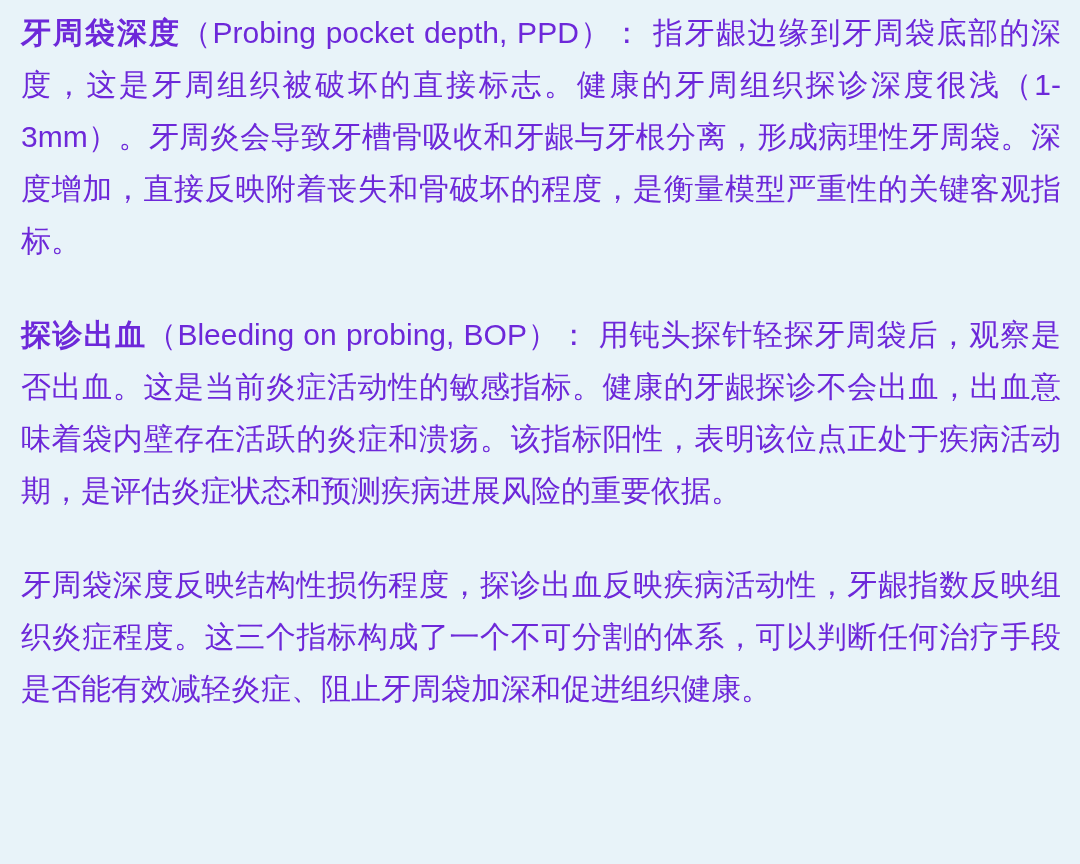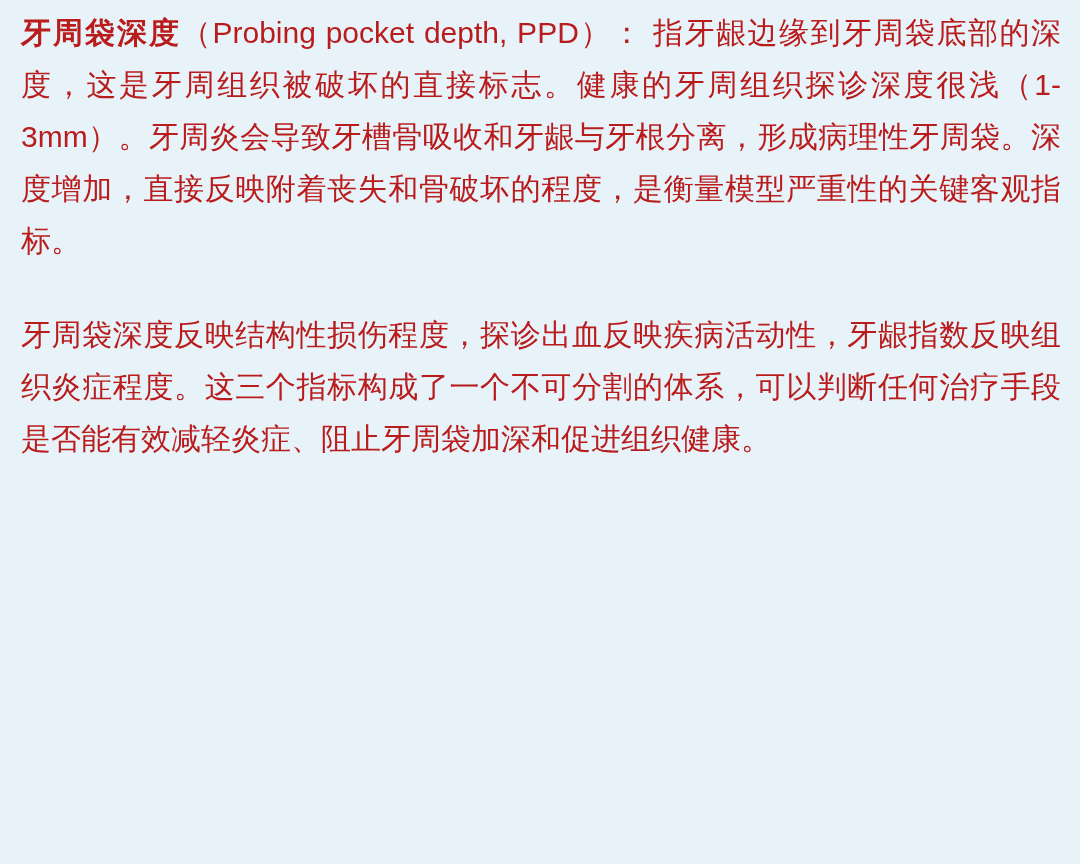--- a/index.html
+++ b/index.html
@@ -10,21 +10,21 @@
   .page {
     position: relative;
     width: 1080px;
     height: 864px;
     box-sizing: border-box;
     background: #e8f3f9;
     padding: 7px 19px 8px 21px;
     font-family: "Liberation Sans", "DejaVu Sans", sans-serif;
     font-size: 30px;
     line-height: 52px;
-    color: #b91c1c;
+    color: #6d28d9;
     text-align: justify;
     overflow: hidden;
   }
   .page p {
     margin: 0 0 42px 0;
   }
   .page p:last-child {
     margin-bottom: 0;
   }
   .term {
@@ -32,17 +32,18 @@
     letter-spacing: 0.5px;
   }
 </style>
 </head>
 <body>
 
 <div class="page">
 
   <p><span class="term">牙周袋深度</span><span>（Probing pocket depth, PPD）： 指牙龈边缘到牙周袋底部的深度，这是牙周组织被破坏的直接标志。健康的牙周组织探诊深度很浅（1-3mm）。牙周炎会导致牙槽骨吸收和牙龈与牙根分离，形成病理性牙周袋。深度增加，直接反映附着丧失和骨破坏的程度，是衡量模型严重性的关键客观指标。</span></p>
 
+  <p><span class="term">探诊出血</span><span>（Bleeding on probing, BOP）： 用钝头探针轻探牙周袋后，观察是否出血。这是当前炎症活动性的敏感指标。健康的牙龈探诊不会出血，出血意味着袋内壁存在活跃的炎症和溃疡。该指标阳性，表明该位点正处于疾病活动期，是评估炎症状态和预测疾病进展风险的重要依据。</span></p>
 
 
   <p><span>牙周袋深度反映结构性损伤程度，探诊出血反映疾病活动性，牙龈指数反映组织炎症程度。这三个指标构成了一个不可分割的体系，可以判断任何治疗手段是否能有效减轻炎症、阻止牙周袋加深和促进组织健康。</span></p>
 
 </div>
 
 </body></html>

